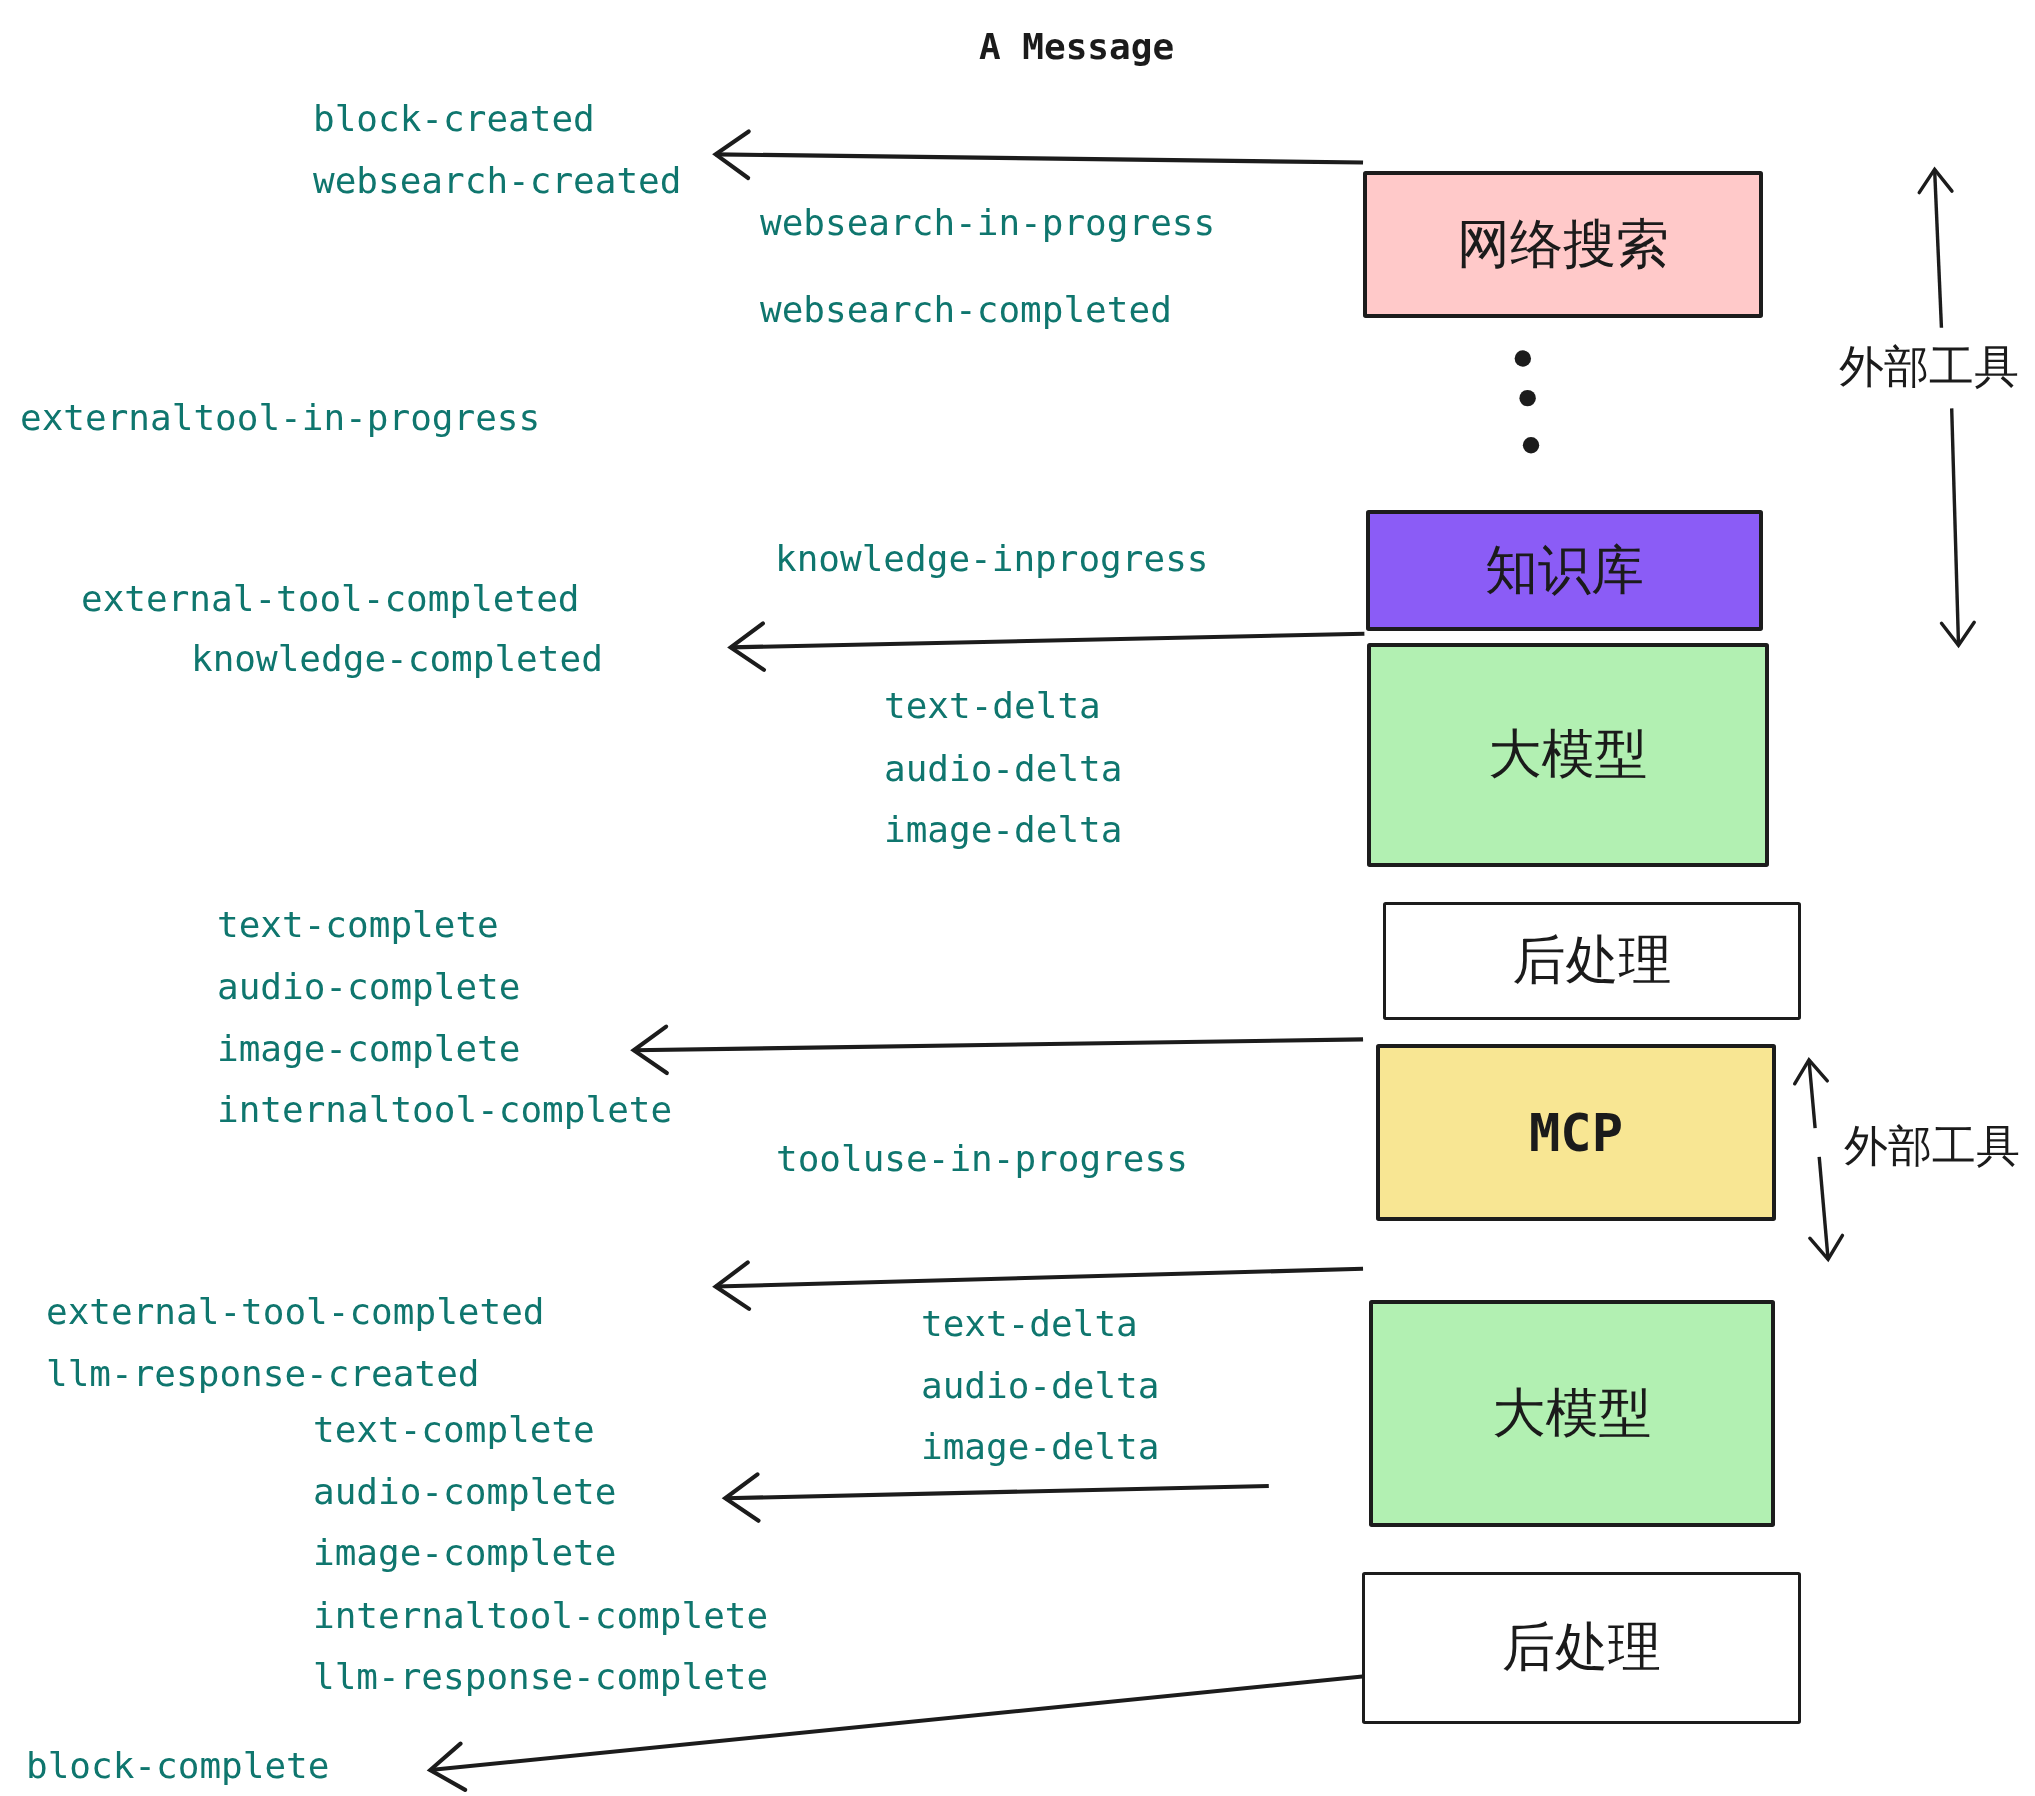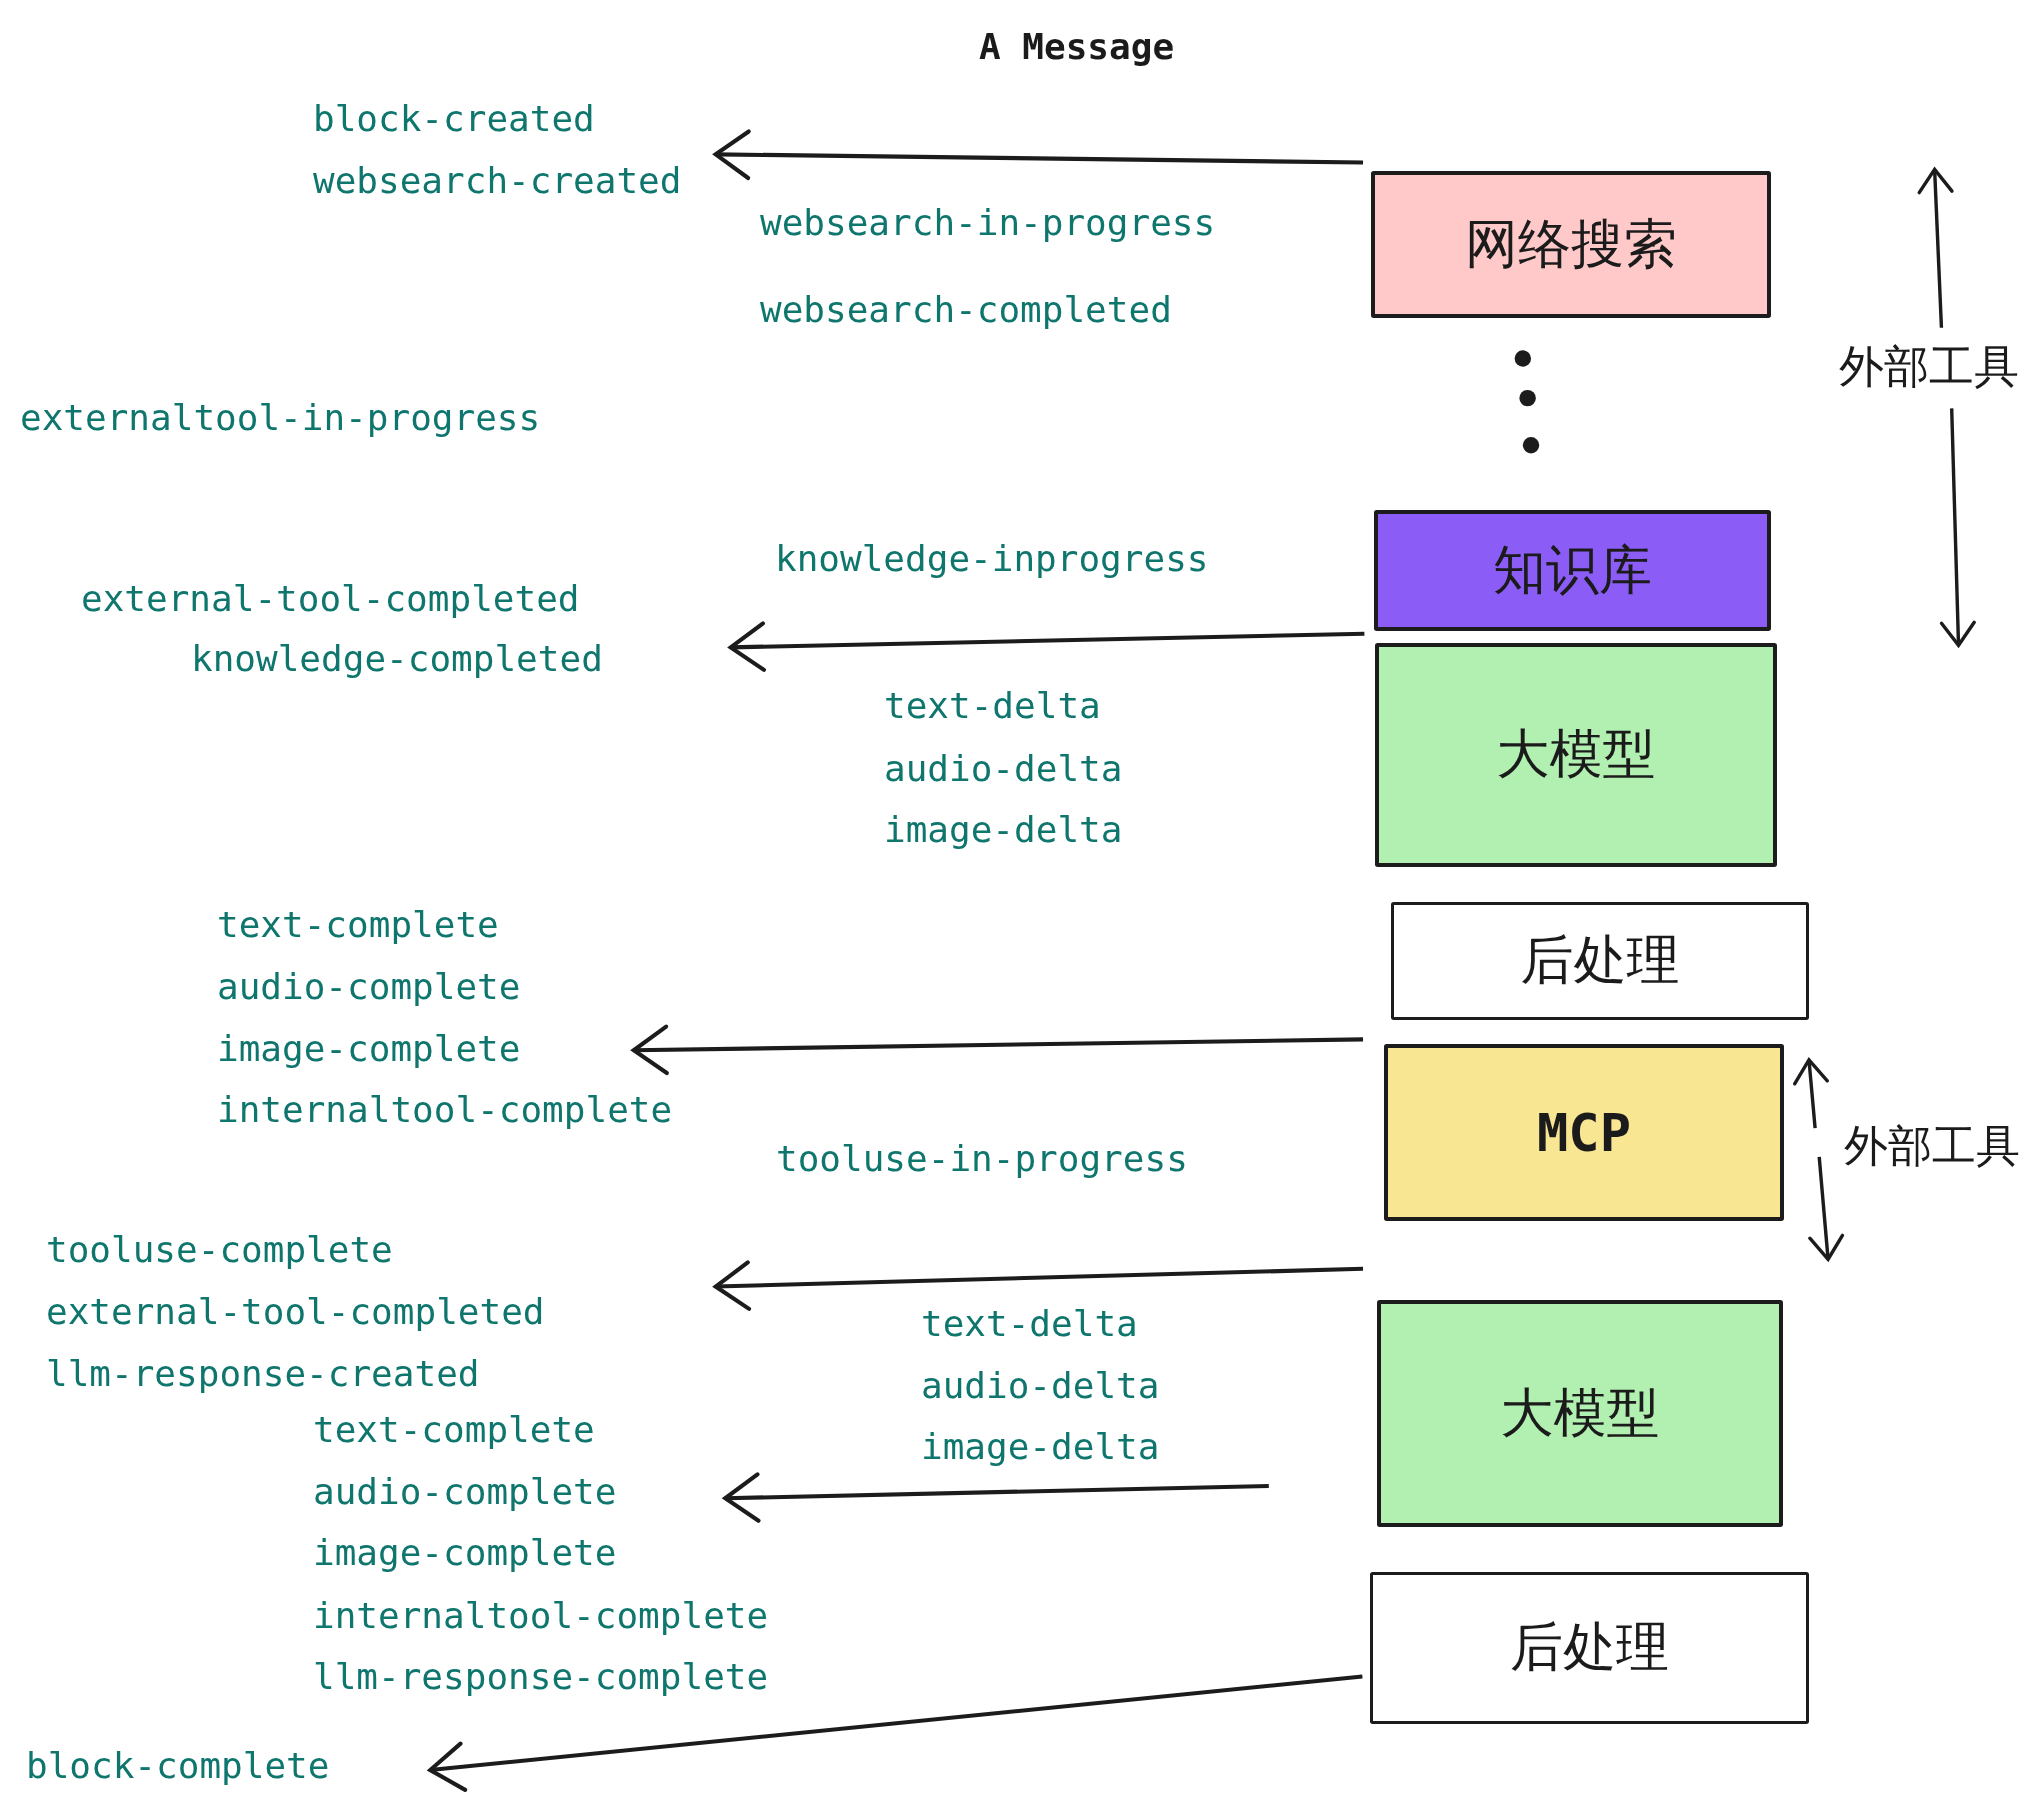--- a/index.html
+++ b/index.html
@@ -4,21 +4,21 @@
 <style>
   html,body{margin:0;padding:0;background:#ffffff;}
   #canvas{position:relative;width:2035px;height:1796px;background:#ffffff;overflow:hidden;
           font-family:"DejaVu Sans Mono", monospace;color:#1b1b1b;}
   .evt{position:absolute;font-family:"DejaVu Sans Mono", monospace;font-size:36px;line-height:1;
        white-space:nowrap;color:#0f766e;font-weight:500;}
   .title{position:absolute;left:979px;top:29px;font-size:36px;font-weight:700;line-height:1;
          font-family:"DejaVu Sans Mono", monospace;white-space:nowrap;}
   .box{position:absolute;display:flex;align-items:center;justify-content:center;
        border:4.1px solid #1c1c1c;border-radius:2.7px;box-sizing:border-box;
-       font-family:"Liberation Sans", sans-serif;font-size:53px;font-weight:500;color:#1b1b1b;margin-left:8px;}
+       font-family:"Liberation Sans", sans-serif;font-size:53px;font-weight:500;color:#1b1b1b;}
   .box.mono{font-family:"DejaVu Sans Mono", monospace;font-size:52px;font-weight:600;}
   .box.thin{border-width:3.4px;}
   .side-label{position:absolute;font-family:Liberation Mono, monospace;font-size:45px;
        font-weight:500;white-space:nowrap;color:#1b1b1b;}
   svg.arrows{position:absolute;left:0;top:0;pointer-events:none;}
   
   #b-websearch{left:1363px;top:171px;width:400px;height:147px;}
   #b-knowledge{left:1366px;top:510px;width:397px;height:121px;}
   #b-llm1{left:1367px;top:643px;width:402px;height:224px;}
   #b-post1{left:1383px;top:902px;width:418px;height:118px;}
@@ -71,21 +71,20 @@
   <div class="evt" style="left:81px;top:581px">external-tool-completed</div>
   <div class="evt" style="left:191px;top:641px">knowledge-completed</div>
   <div class="evt" style="left:884px;top:688px">text-delta</div>
   <div class="evt" style="left:884px;top:751px">audio-delta</div>
   <div class="evt" style="left:884px;top:812px">image-delta</div>
   <div class="evt" style="left:217px;top:907px">text-complete</div>
   <div class="evt" style="left:217px;top:969px">audio-complete</div>
   <div class="evt" style="left:217px;top:1031px">image-complete</div>
   <div class="evt" style="left:217px;top:1092px">internaltool-complete</div>
   <div class="evt" style="left:776px;top:1141px">tooluse-in-progress</div>
-  <div class="evt" style="left:46px;top:1232px">tooluse-complete</div>
   <div class="evt" style="left:46px;top:1294px">external-tool-completed</div>
   <div class="evt" style="left:46px;top:1356px">llm-response-created</div>
   <div class="evt" style="left:921px;top:1306px">text-delta</div>
   <div class="evt" style="left:921px;top:1368px">audio-delta</div>
   <div class="evt" style="left:921px;top:1429px">image-delta</div>
   <div class="evt" style="left:313px;top:1412px">text-complete</div>
   <div class="evt" style="left:313px;top:1474px">audio-complete</div>
   <div class="evt" style="left:313px;top:1535px">image-complete</div>
   <div class="evt" style="left:313px;top:1598px">internaltool-complete</div>
   <div class="evt" style="left:313px;top:1659px">llm-response-complete</div>

